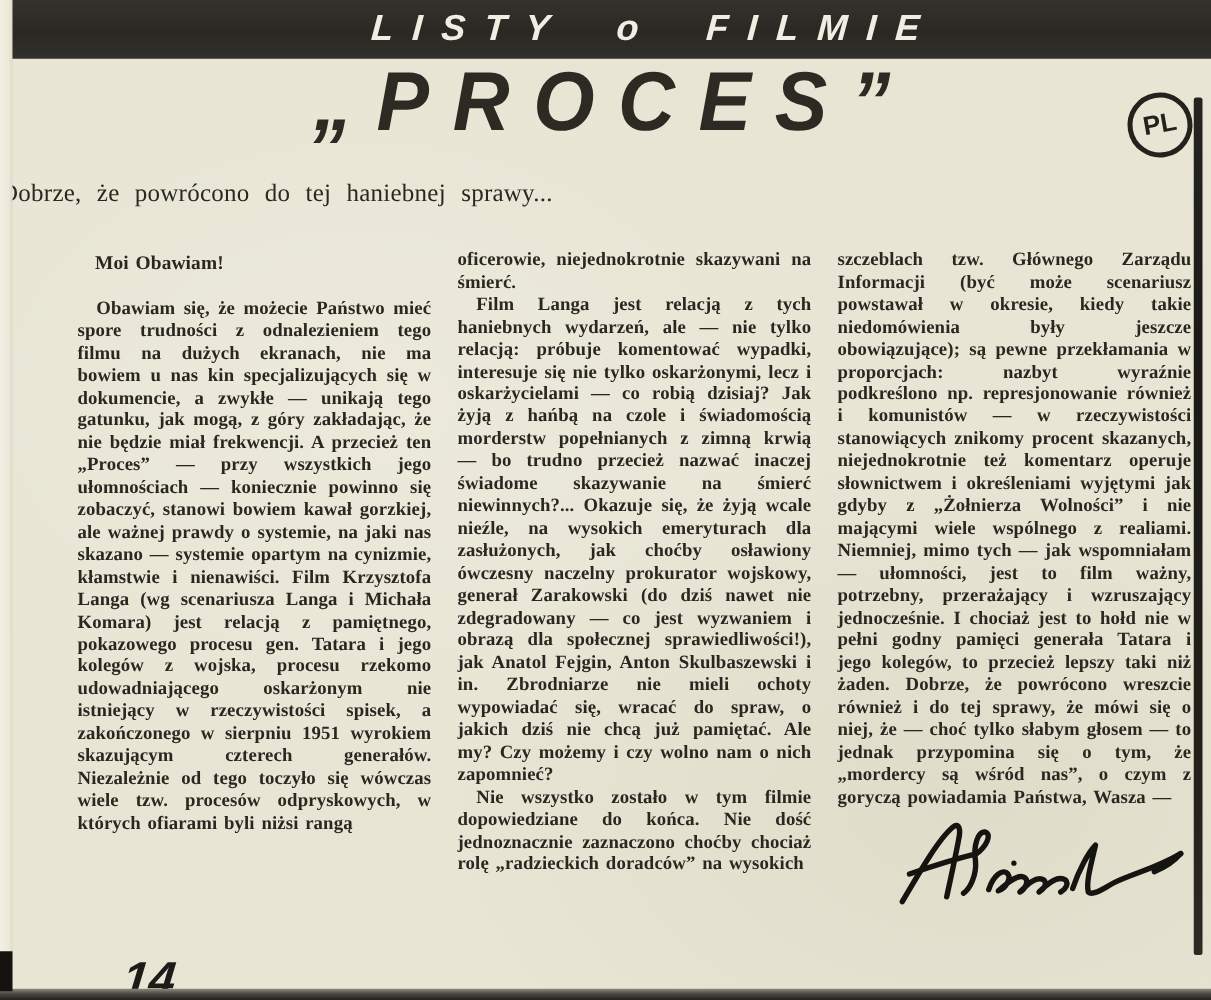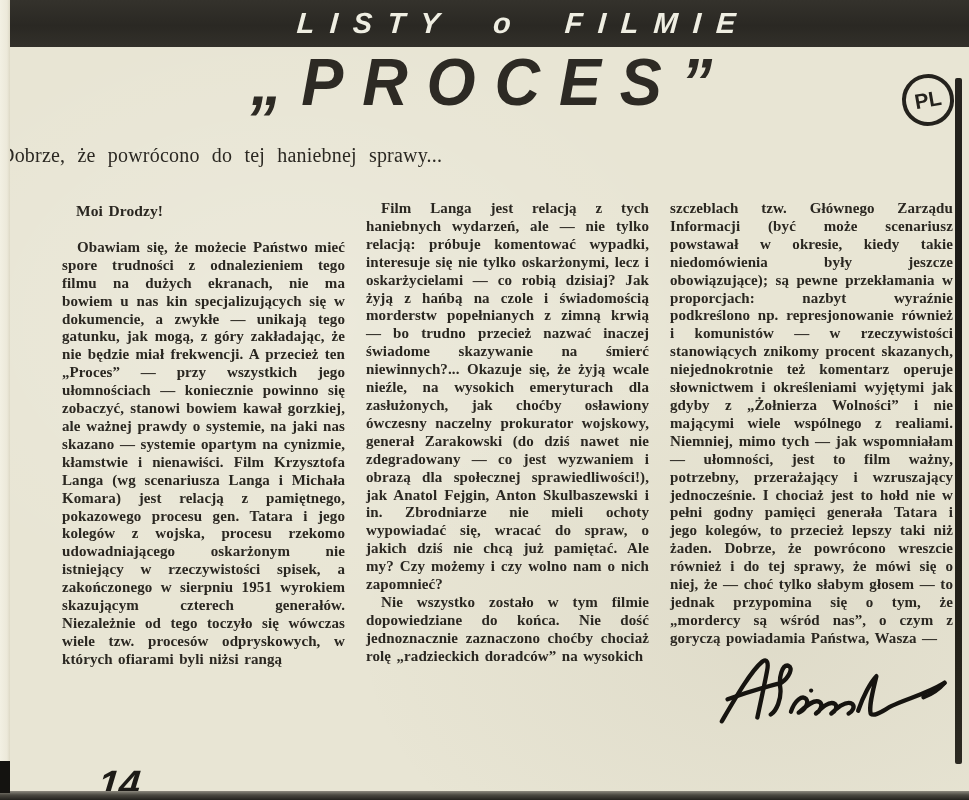--- a/index.html
+++ b/index.html
@@ -121,25 +121,26 @@
     <div class="pl-badge">
       <span>PL</span>
     </div>
   </div>
 
   <h2 class="subtitle">Dobrze, że powrócono do tej haniebnej sprawy...</h2>
 
   <div class="columns">
 
     <div class="col">
-      <p class="greeting">Moi Drodzy!</p>
+      <p class="greeting">Moi Obawiam!</p>
       <p class="para indent">Obawiam się, że możecie Państwo mieć spore trudności z odnalezieniem tego filmu na dużych ekranach, nie ma bowiem u nas kin specjalizujących się w dokumencie, a zwykłe — unikają tego gatunku, jak mogą, z góry zakładając, że nie będzie miał frekwencji. A przecież ten „Proces” — przy wszystkich jego ułomnościach — koniecznie powinno się zobaczyć, stanowi bowiem kawał gorzkiej, ale ważnej prawdy o systemie, na jaki nas skazano — systemie opartym na cynizmie, kłamstwie i nienawiści. Film Krzysztofa Langa (wg scenariusza Langa i Michała Komara) jest relacją z pamiętnego, pokazowego procesu gen. Tatara i jego kolegów z wojska, procesu rzekomo udowadniającego oskarżonym nie istniejący w rzeczywistości spisek, a zakończonego w sierpniu 1951 wyrokiem skazującym czterech generałów. Niezależnie od tego toczyło się wówczas wiele tzw. procesów odpryskowych, w których ofiarami byli niżsi rangą</p>
     </div>
 
     <div class="col">
+      <p class="para">oficerowie, niejednokrotnie skazywani na śmierć.</p>
       <p class="para indent">Film Langa jest relacją z tych haniebnych wydarzeń, ale — nie tylko relacją: próbuje komentować wypadki, interesuje się nie tylko oskarżonymi, lecz i oskarżycielami — co robią dzisiaj? Jak żyją z hańbą na czole i świadomością morderstw popełnianych z zimną krwią — bo trudno przecież nazwać inaczej świadome skazywanie na śmierć niewinnych?... Okazuje się, że żyją wcale nieźle, na wysokich emeryturach dla zasłużonych, jak choćby osławiony ówczesny naczelny prokurator wojskowy, generał Zarakowski (do dziś nawet nie zdegradowany — co jest wyzwaniem i obrazą dla społecznej sprawiedliwości!), jak Anatol Fejgin, Anton Skulbaszewski i in. Zbrodniarze nie mieli ochoty wypowiadać się, wracać do spraw, o jakich dziś nie chcą już pamiętać. Ale my? Czy możemy i czy wolno nam o nich zapomnieć?</p>
       <p class="para indent">Nie wszystko zostało w tym filmie dopowiedziane do końca. Nie dość jednoznacznie zaznaczono choćby chociaż rolę „radzieckich doradców” na wysokich</p>
     </div>
 
     <div class="col">
       <p class="para">szczeblach tzw. Głównego Zarządu Informacji (być może scenariusz powstawał w okresie, kiedy takie niedomówienia były jeszcze obowiązujące); są pewne przekłamania w proporcjach: nazbyt wyraźnie podkreślono np. represjonowanie również i komunistów — w rzeczywistości stanowiących znikomy procent skazanych, niejednokrotnie też komentarz operuje słownictwem i określeniami wyjętymi jak gdyby z „Żołnierza Wolności” i nie mającymi wiele wspólnego z realiami. Niemniej, mimo tych — jak wspomniałam — ułomności, jest to film ważny, potrzebny, przerażający i wzruszający jednocześnie. I chociaż jest to hołd nie w pełni godny pamięci generała Tatara i jego kolegów, to przecież lepszy taki niż żaden. Dobrze, że powrócono wreszcie również i do tej sprawy, że mówi się o niej, że — choć tylko słabym głosem — to jednak przypomina się o tym, że „mordercy są wśród nas”, o czym z goryczą powiadamia Państwa, Wasza —</p>
       <div class="signature" aria-label="Aleksandra">
         <svg width="250" height="72" viewBox="0 0 250 75">
           <g fill="none" stroke="#161410" stroke-width="4.5" stroke-linecap="round" stroke-linejoin="round">
             <path d="M4,68 C18,44 34,16 46,6 C51,2 53,7 51,16 C48,32 44,50 41,64"></path>

